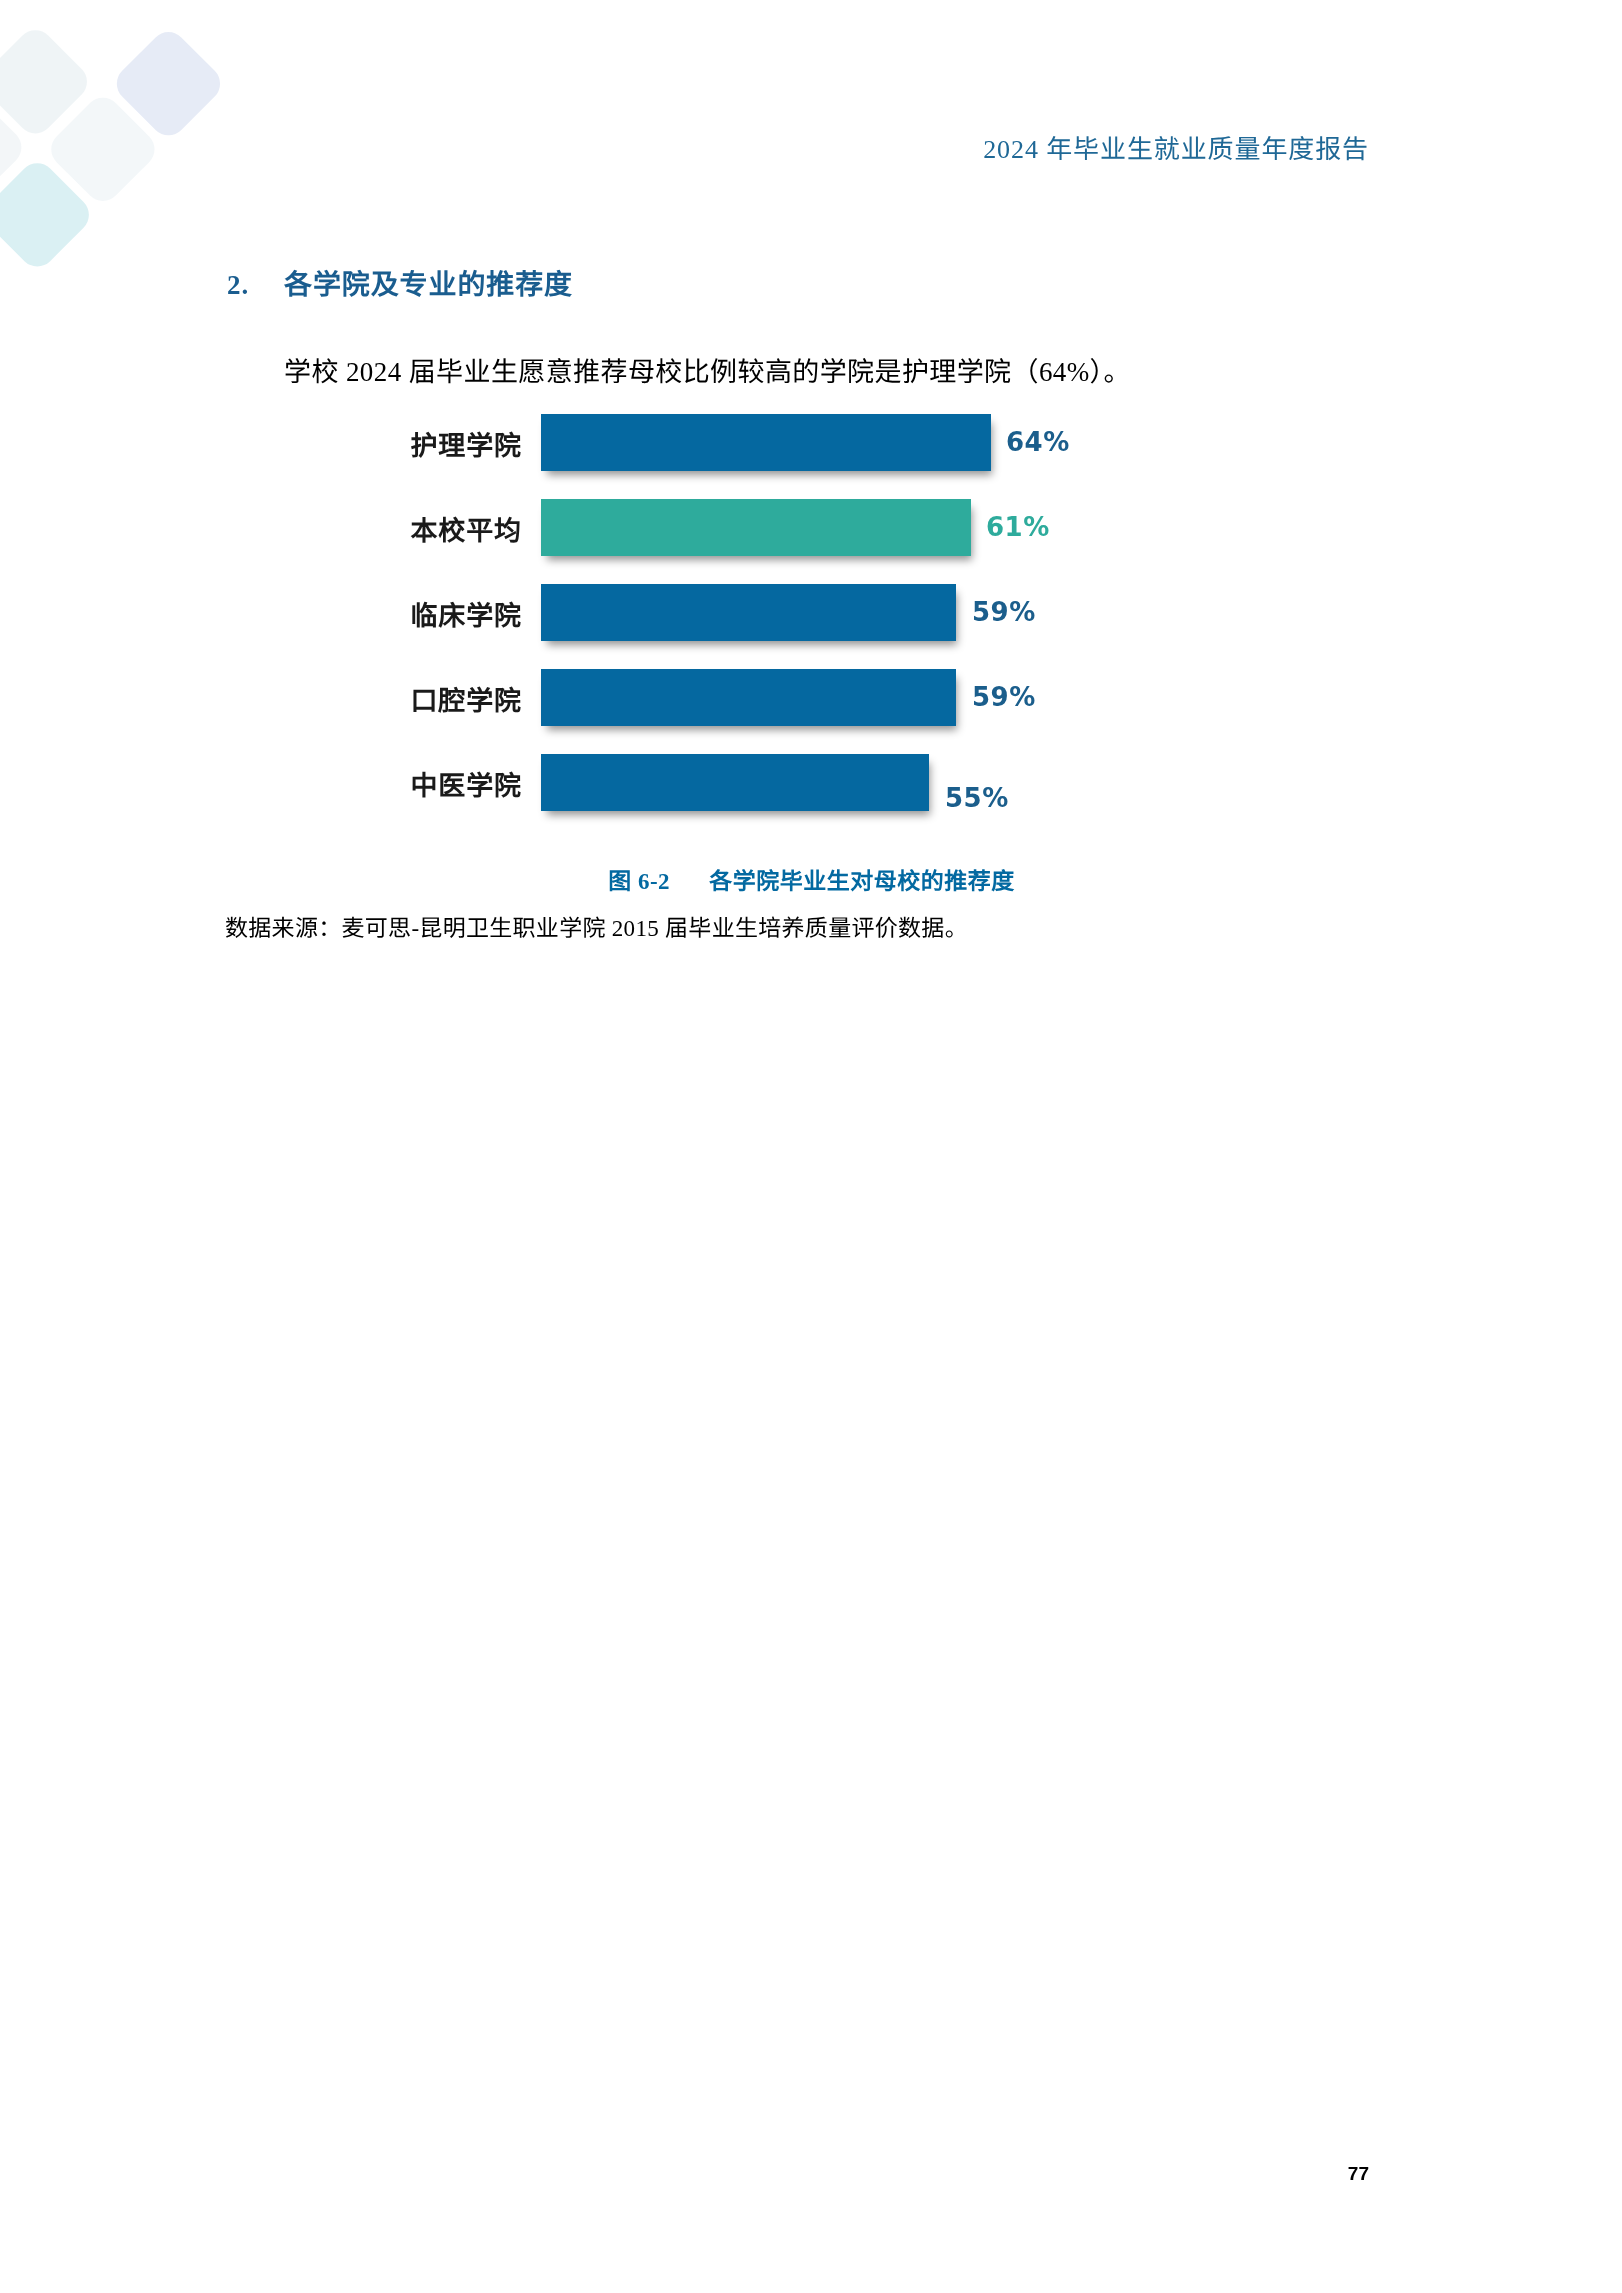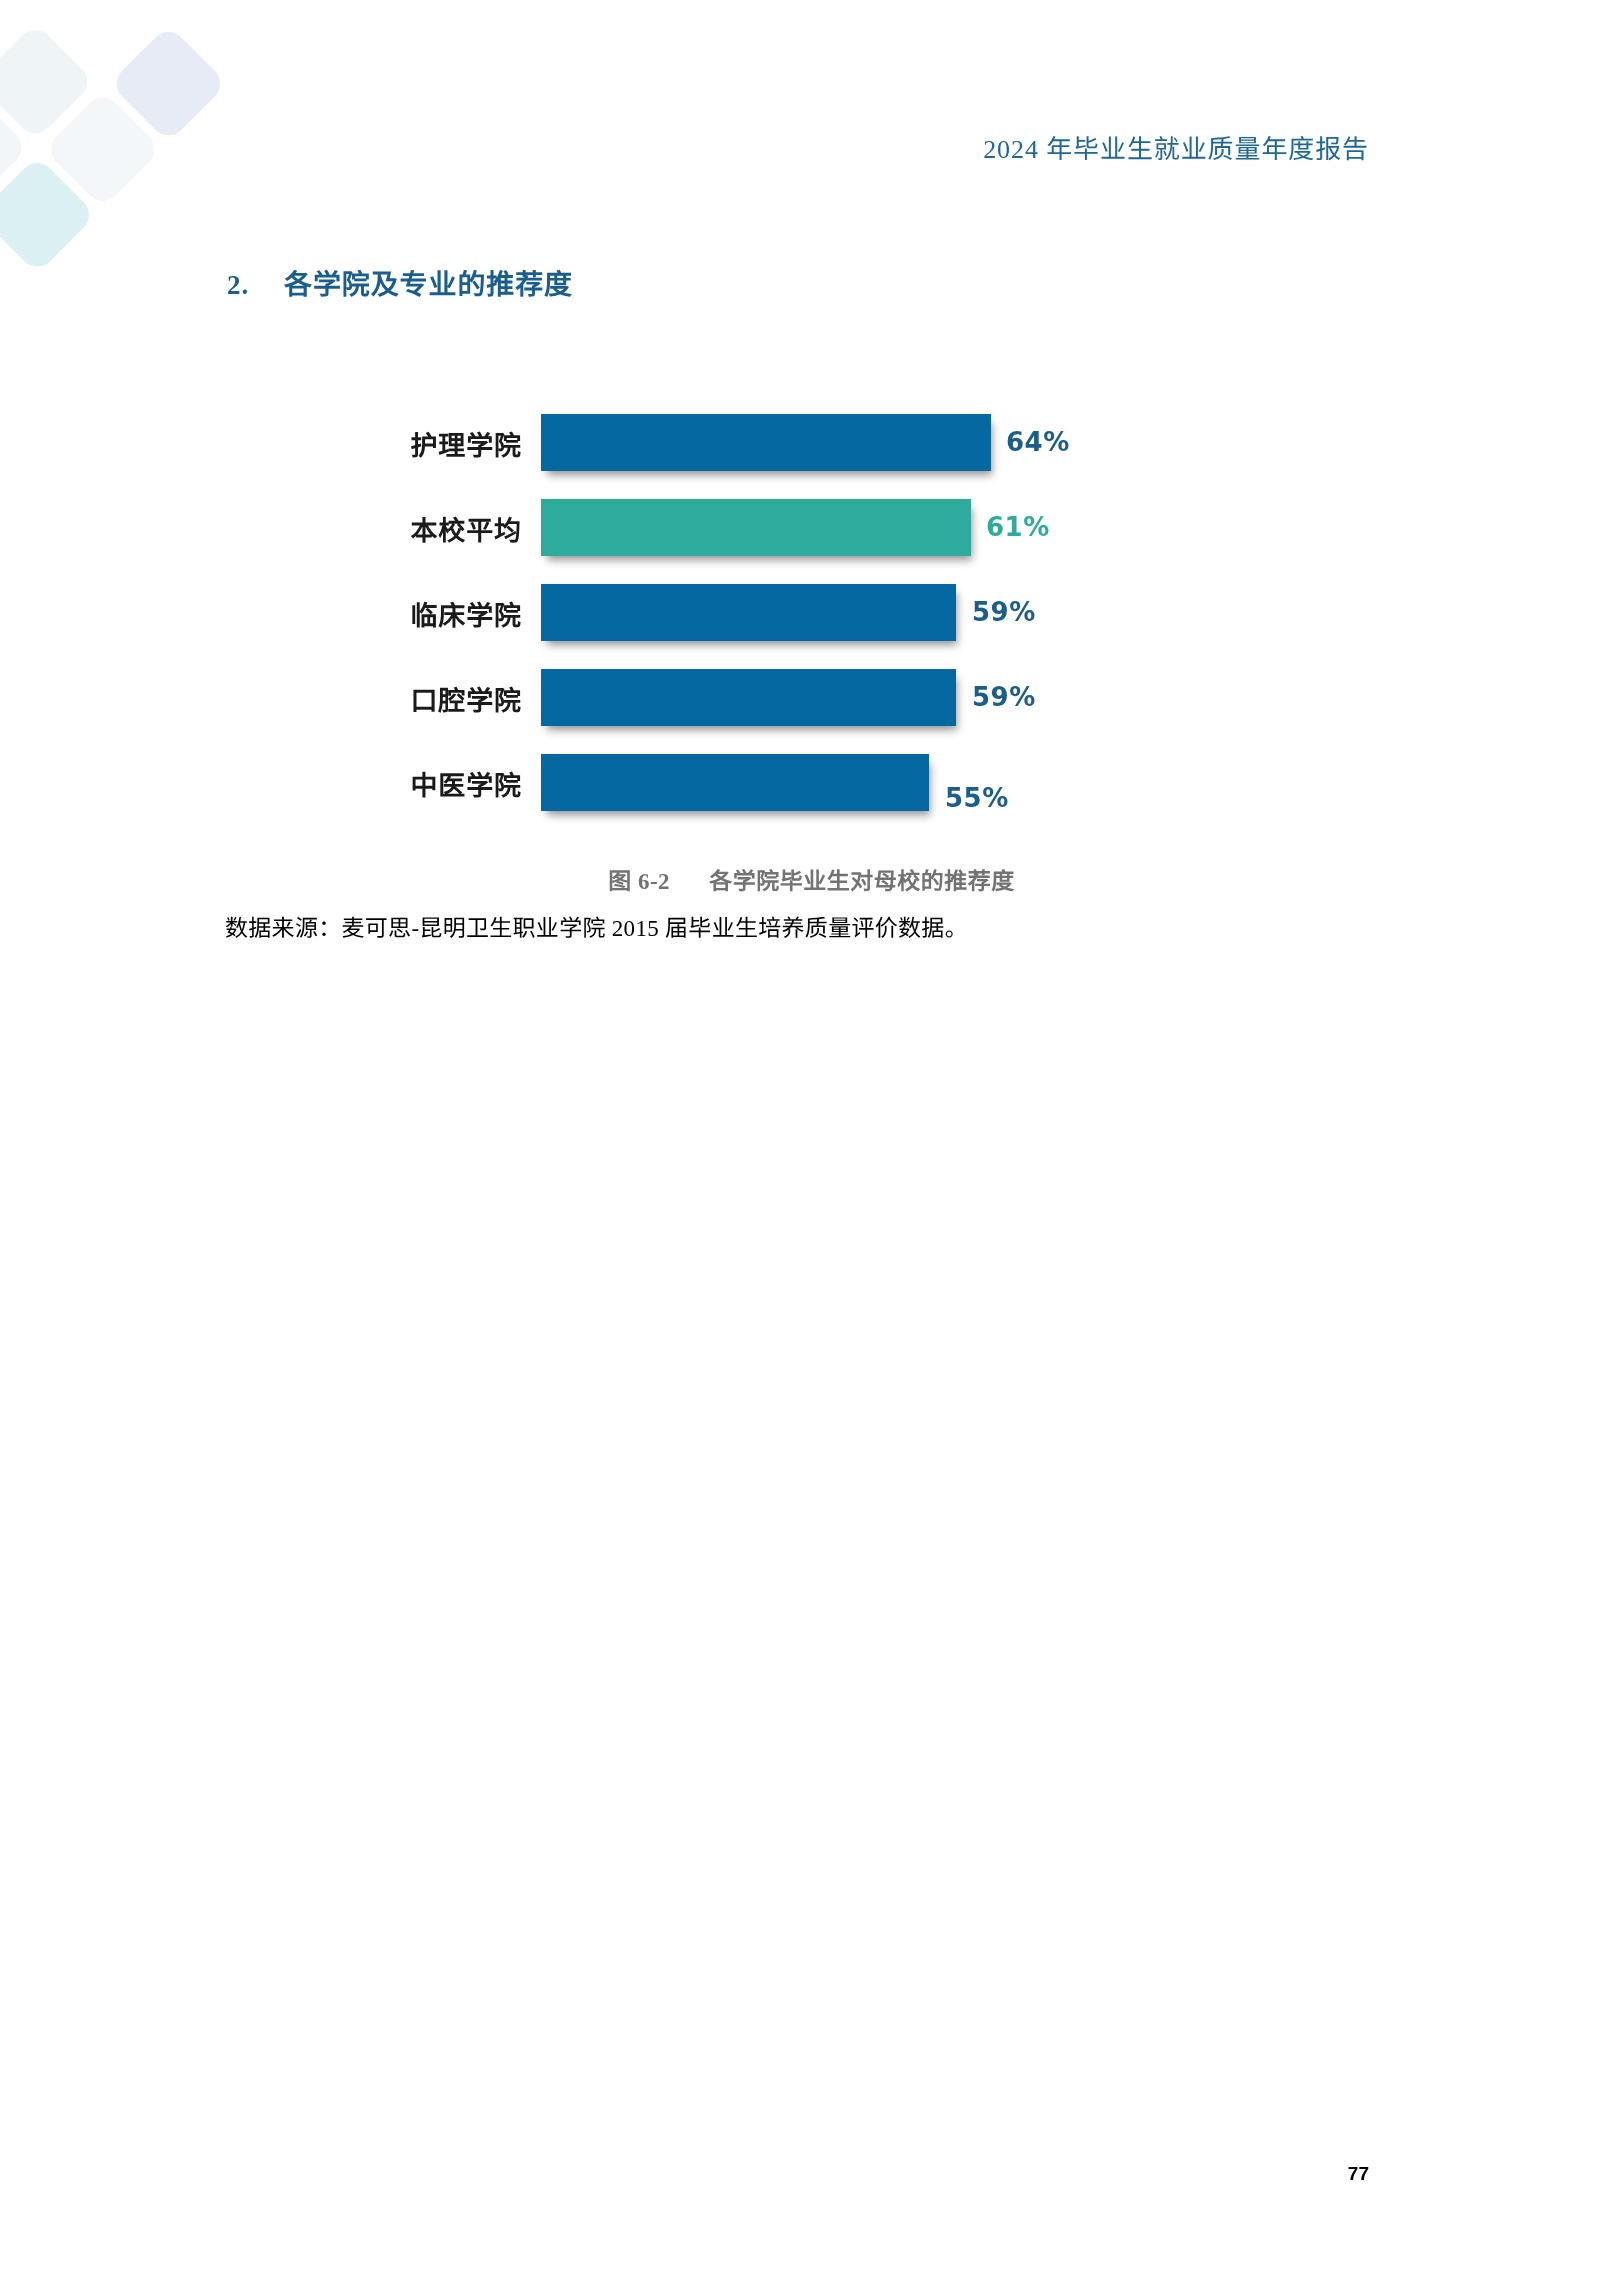--- a/index.html
+++ b/index.html
@@ -129,21 +129,21 @@
 
   
   .figure-caption {
     position: absolute;
     top: 862px;
     left: 0;
     width: 1623px;
     text-align: center;
     font-size: 23px;
     font-weight: bold;
-    color: #737373;
+    color: #0369a1;
     letter-spacing: 0.5px;
   }
   .figure-caption .cap-num {
     margin-right: 33px;
   }
   .source-note {
     position: absolute;
     top: 909px;
     left: 225px;
     font-size: 23px;
@@ -206,20 +206,21 @@
     </g>
   </svg>
 
   <div class="running-header">2024 年毕业生就业质量年度报告</div>
 
   <div class="section-heading">
     <span class="num">2.</span>
     <span class="title">各学院及专业的推荐度</span>
   </div>
 
+  <p class="body-paragraph">学校 2024 届毕业生愿意推荐母校比例较高的学院是护理学院（64%）。</p>
 
   <div class="chart">
 
     <div class="chart-row">
       <span class="cat-label">护理学院</span>
       <div class="bar-wrap">
         <div class="bar" style="width:450px;background:#0568A0;"></div>
         <span class="bar-value" style="left:465px;color:#1B5E8C;">64%</span>
       </div>
     </div>

